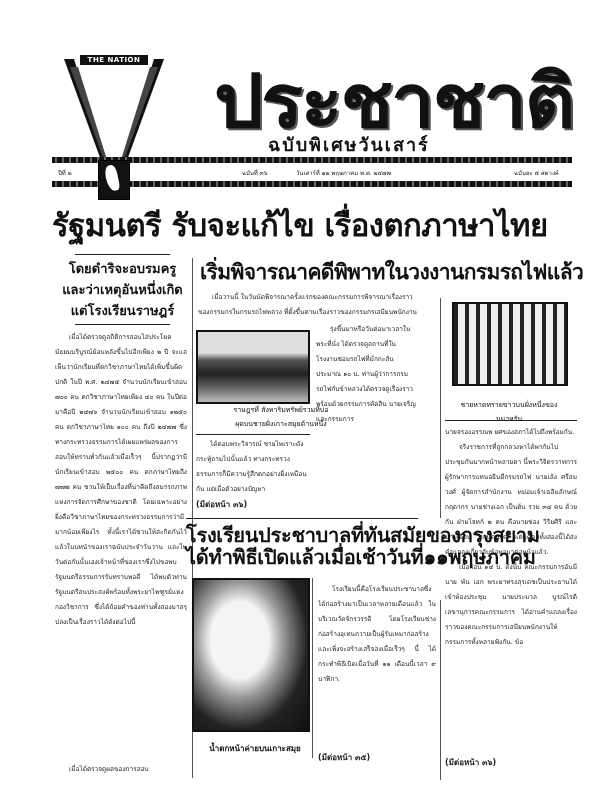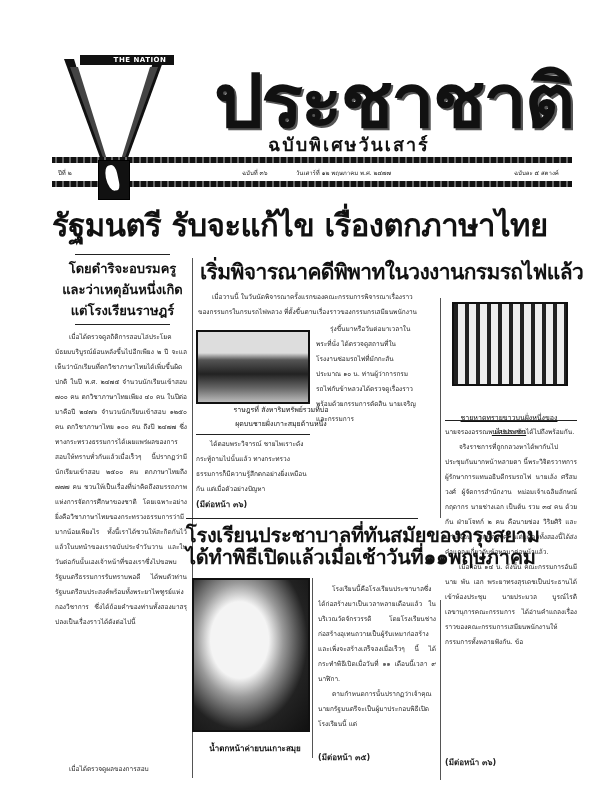--- a/index.html
+++ b/index.html
@@ -3,21 +3,21 @@
   <meta charset="utf-8">
   <style>
     html, body { margin:0; padding:0; background:#fff; }
     body { width:610px; height:800px; position:relative; overflow:hidden;
       font-family:"DejaVu Sans", sans-serif; color:#111; }
     .abs { position:absolute; }
     
     .nation-box { left:62px; top:55px; width:104px; height:140px; }
     .nation-box svg { position:absolute; left:0; top:0; }
     .nation-title { position:absolute; left:18px; top:0; width:68px; height:10px; background:#111; color:#fff;
-      font-size:7px; font-weight:bold; text-align:center; line-height:10px; letter-spacing:0.5px;padding-left:26px; }
+      font-size:7px; font-weight:bold; text-align:center; line-height:10px; letter-spacing:0.5px; }
     .nation-lines { position:absolute; left:20px; top:14px; width:64px; text-align:center; font-size:9px; line-height:13px; font-weight:bold; }
     .nation-lines .small { font-size:7px; }
     .map-box { left:98px; top:160px; width:30px; height:38px; background:#111; border:1px solid #000; }
     .map-box .land { position:absolute; left:7px; top:4px; width:12px; height:26px; background:#fff; border-radius:50% 40% 30% 60%; transform:rotate(-12deg); }
     .logo { left:214px; top:58px; width:360px; height:86px; font-family:"DejaVu Serif", serif; font-weight:bold;
       font-size:74px; line-height:86px; color:#111; letter-spacing:-2px; text-shadow:2px 2px 0 #555; transform:scaleX(1.05); transform-origin:left; }
     .subtitle { left:268px; top:130px; width:260px; font-size:18px; font-weight:bold; letter-spacing:2px; }
     .rule { left:52px; height:6px; background:repeating-linear-gradient(90deg,#111 0 3px,#666 3px 5px,#111 5px 7px); }
     .dateline { left:52px; top:167px; width:520px; height:12px; font-size:6px; line-height:12px; }
     .dateline span { position:absolute; top:0; }
@@ -93,38 +93,37 @@
 <div class="col" style="left:196px;top:437px;width:116px;height:60px;">
   <p>ได้ตอบพระวิจารณ์ ชายไพเราะดังกระทู้ถามไปนั้นแล้ว ทางกระทรวงธรรมการก็มีความรู้สึกตกอย่างยิ่งเหมือนกัน แต่เมื่อตัวอย่างปัญหา</p>
 </div>
 <div class="col cont" style="left:196px;top:497px;width:116px;height:14px;">(มีต่อหน้า ๓๖)</div>
 <div class="col" style="left:316px;top:322px;width:100px;height:192px;">
   <p>รุ่งขึ้นมาหรือวันต่อมาเวลาในพระที่นั่ง ได้ตรวจดูสถานที่ในโรงงานซ่อมรถไฟที่มักกะสัน ประมาณ ๑๐ น. ท่านผู้ว่าการกรมรถไฟกับข้าหลวงได้ตรวจดูเรื่องราวพร้อมด้วยกรรมการตัดสิน นายเจริญ และกรรมการ</p>
 </div>
 <div class="hr" style="left:186px;top:518px;width:232px;"></div>
 
 <div class="photo" style="left:452px;top:302px;width:112px;height:80px;background:repeating-linear-gradient(90deg,#222 0 4px,#eee 4px 11px),#ccc;"></div>
-<div class="caption" style="left:446px;top:411px;width:126px;text-decoration:underline;">
+<div class="caption" style="left:446px;top:398px;width:126px;">
   <div>ชายหาดทรายขาวบนฝั่งหนึ่งของ</div>
-  <div>นไปประชัน</div>
+  <div>นมาหรัน</div>
 </div>
 <div class="hr" style="left:445px;top:420px;width:132px;"></div>
 <div class="col" style="left:445px;top:425px;width:132px;height:330px;text-align:justify;">
   <p style="text-indent:0">นายจรองอรรณพ ยศของสภาได้ไปถึงพร้อมกัน.</p>
   <p>จริงราชการที่ถูกกลวงหาได้พากันไปประชุมกันมากหน้าหลายตา นี้พระวิจิตรวาทการ ผู้รักษาการแทนอธิบดีกรมรถไฟ นายเล้ง ศรีสมวงศ์ ผู้จัดการสำนักงาน หม่อมเจ้าเฉลิมลักษณ์ กฤดากร นายช่างเอก เป็นต้น รวม ๓๔ คน ด้วยกัน ฝ่ายโจทก์ ๒ คน คือนายช่อง วิริยศิริ และนายเจือน ศกุนตนาค แต่บุคคลทั้งสองนี้ได้ส่งคำแถลงเกี่ยวกับข้อหามาต่อหน้าแล้ว.</p>
   <p>เมื่อก่อน ๑๔ น. ดังนั้น คณะกรรมการอันมีนาย พัน เอก พระยาทรงสุรเดชเป็นประธานได้เข้าห้องประชุม นายประมวล บูรณ์ไรติ เลขานุการคณะกรรมการ ได้อ่านคำแถลงเรื่องราวของคณะกรรมการเสมียนพนักงานให้กรรมการทั้งหลายฟังกัน. ข้อ</p>
 </div>
 <div class="col cont" style="left:445px;top:755px;width:132px;height:16px;">(มีต่อหน้า ๓๖)</div>
 <div class="vr" style="left:440px;top:298px;height:220px;"></div>
 <div class="vr" style="left:440px;top:600px;height:180px;"></div>
 
 <div class="abs story3-headline">
   <div>โรงเรียนประชาบาลที่ทันสมัยของกรุงสยาม</div>
   <div>ได้ทำพิธีเปิดแล้วเมื่อเช้าวันที่๑๑พฤษภาคม</div>
 </div>
 <div class="photo" style="left:192px;top:578px;width:114px;height:150px;background:radial-gradient(ellipse at 40% 40%,#f4f4f4 0 30%,#999 45%,#222 70%,#111 100%);"></div>
 <div class="caption" style="left:190px;top:742px;width:130px;font-size:8px;font-weight:bold;">น้ำตกหน้าค่ายบนเกาะสมุย</div>
 <div class="vr" style="left:312px;top:578px;height:180px;"></div>
 <div class="col" style="left:318px;top:582px;width:118px;height:156px;text-align:justify;">
   <p>โรงเรียนนี้คือโรงเรียนประชาบาลซึ่งได้ก่อสร้างมาเป็นเวลาหลายเดือนแล้ว ในบริเวณวัดจักรวรรดิ โดยโรงเรียนช่างก่อสร้างอุเทนถวายเป็นผู้รับเหมาก่อสร้าง และเพิ่งจะสร้างเสร็จลงเมื่อเร็วๆ นี้ ได้กระทำพิธีเปิดเมื่อวันที่ ๑๑ เดือนนี้เวลา ๙ นาฬิกา.</p>
-  <p>ตามกำหนดการนั้นปรากฏว่าเจ้าคุณนายกรัฐมนตรีจะเป็นผู้มาประกอบพิธีเปิดโรงเรียนนี้ แต่</p>
 </div>
 <div class="col cont" style="left:318px;top:750px;width:118px;height:16px;">(มีต่อหน้า ๓๕)</div>
 
 </body></html>

